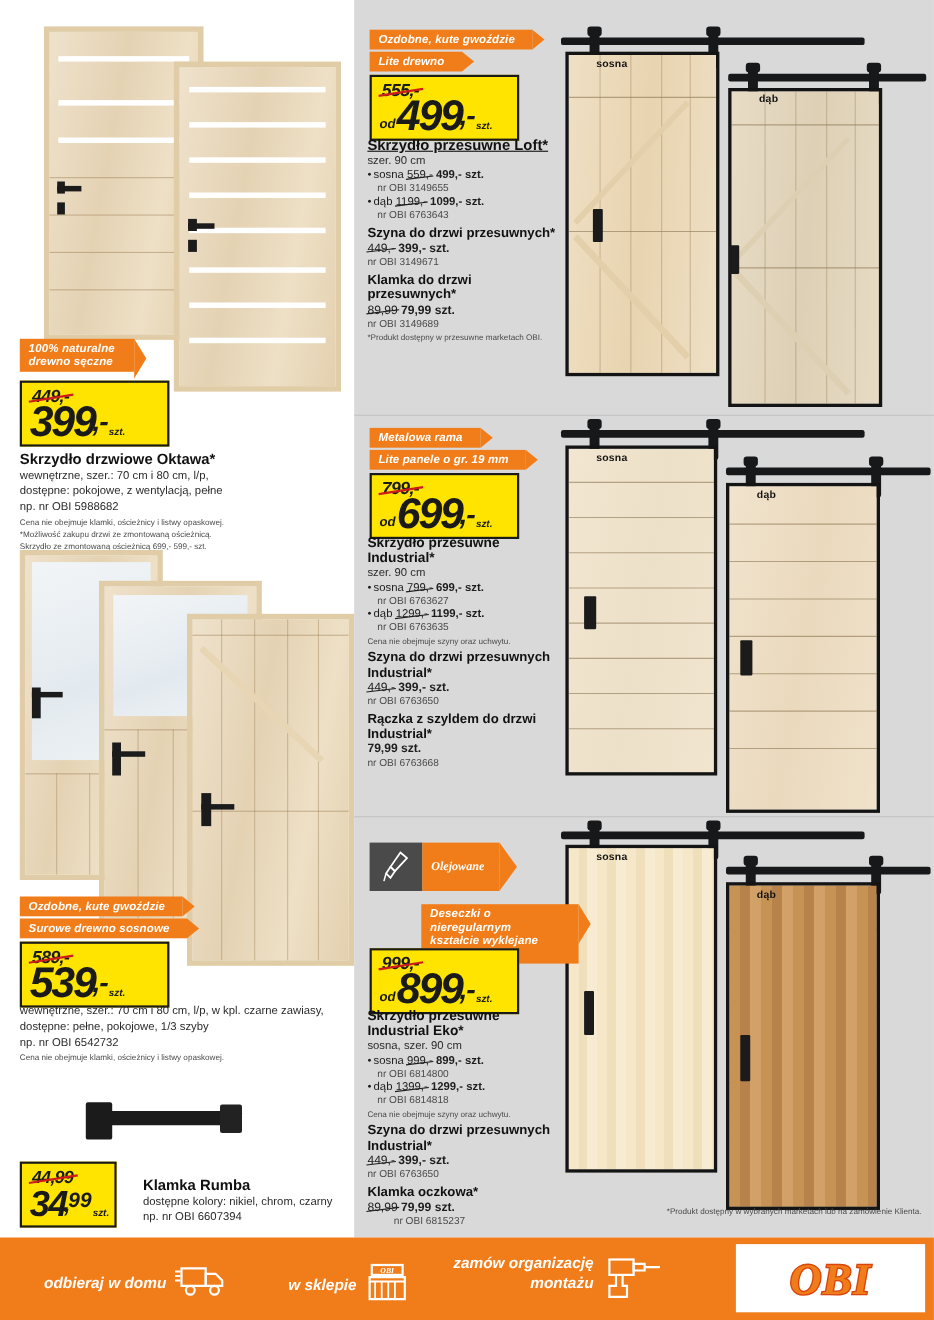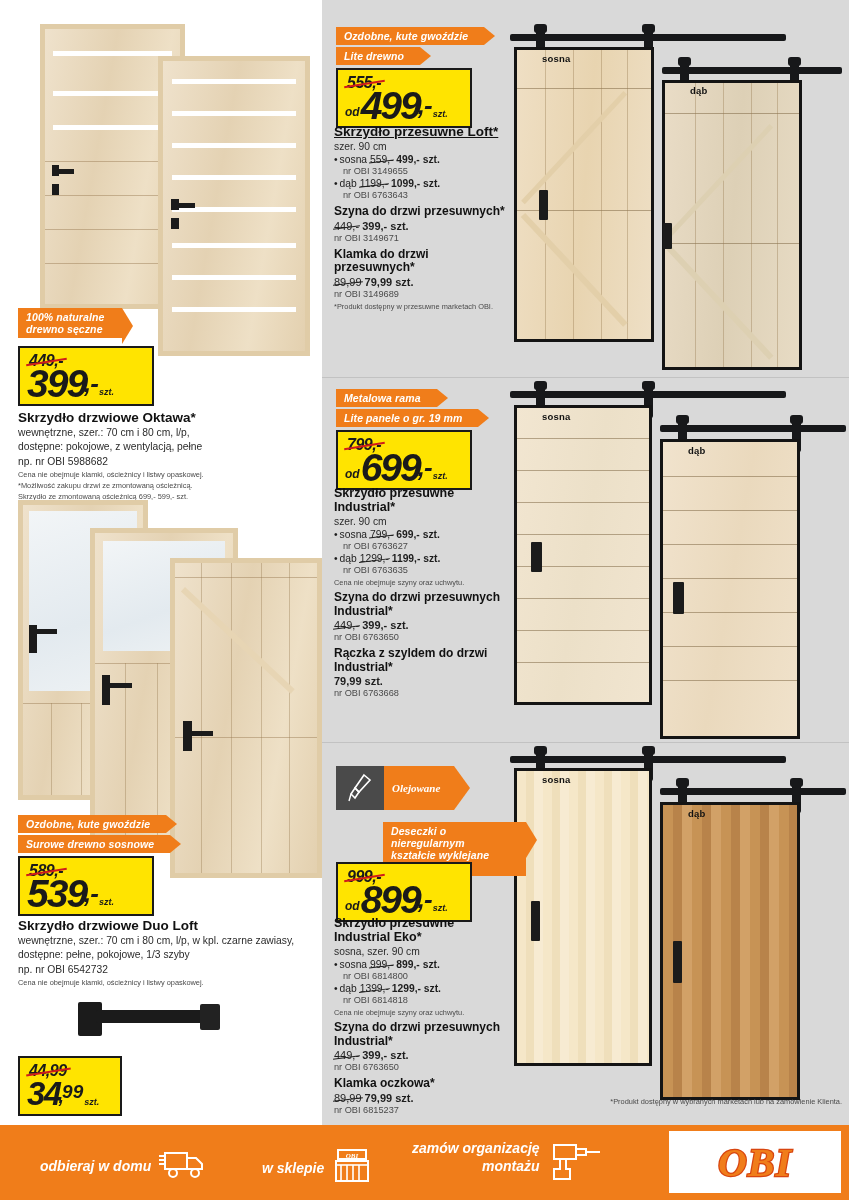--- a/index.html
+++ b/index.html
@@ -247,43 +247,47 @@
     <div class="pricebox wide" style="position:absolute; left:18px; top:856px;">
       <div class="price-old">589,-</div>
       <div class="price-row">
         <span class="price-main">539</span>
         <span class="price-dash">,-</span>
         <span class="price-unit">szt.</span>
       </div>
     </div>
 
     <div style="position:absolute; left:18px; top:912px; width:296px;">
-      <div class="p-title">Skrzydło drzwiowe Duo Loft</div>
       <div class="p-desc">wewnętrzne, szer.: 70 cm i 80 cm, l/p, w kpl. czarne zawiasy,</div>
       <div class="p-desc">dostępne: pełne, pokojowe, 1/3 szyby</div>
       <div class="p-desc">np. nr OBI 6542732</div>
       <div class="p-fine">Cena nie obejmuje klamki, ościeżnicy i listwy opaskowej.</div>
     </div>
 
     <div class="photo" style="left:78px; top:996px; width:160px; height:46px;">
       <div style="position:absolute; left:0; top:6px; width:24px; height:34px; background:#1b1b1b; border-radius:2px;"></div>
       <div style="position:absolute; left:18px; top:14px; width:124px; height:13px; background:#1b1b1b; border-radius:2px;"></div>
       <div style="position:absolute; left:122px; top:8px; width:20px; height:26px; background:#222; border-radius:2px;"></div>
     </div>
 
-    <div class="pricebox" style="position:absolute; left:18px; top:1056px; width:104px;">
+    <div class="pricebox" style="position:absolute; left:18px; top:1056px; width:88px;">
       <div class="price-old">44,99</div>
       <div class="price-row">
         <span class="price-main small">34</span>
         <span class="price-dash" style="font-size:20px;">,</span>
         <span class="price-cents">99</span>
         <span class="price-unit">szt.</span>
       </div>
     </div>
 
+    <div style="position:absolute; left:130px; top:1070px; width:185px;">
+      <div class="p-title" style="margin-top:0;">Klamka Rumba</div>
+      <div class="p-desc">dostępne kolory: nikiel, chrom, czarny</div>
+      <div class="p-desc">np. nr OBI 6607394</div>
+    </div>
   </div>
 
   <div class="col-right">
 
     <div class="photo" style="left:180px; top:25px; width:345px; height:350px;">
       <div class="rail" style="left:8px; top:9px; width:276px;"></div>
       <div class="hanger" style="left:34px; top:4px; height:33px;"></div>
       <div class="hanger" style="left:142px; top:4px; height:33px;"></div>
       <div class="bdoor" style="left:12px; top:22px; width:140px; height:295px; background:linear-gradient(95deg,#efdfc4,#e8d4b0 50%,#eedfc5);">
         <div class="bplank" style="top:38px;"></div>
@@ -517,24 +521,24 @@
         <span class="strike">449,-</span>
         <span class="b">399,- szt.</span>
       </div>
       <div class="nr" style="padding-left:0;">nr OBI 6763650</div>
 
       <div class="p-sub">Klamka oczkowa*</div>
       <div class="price-line">
         <span class="strike">89,99</span>
         <span class="b">79,99 szt.</span>
       </div>
-      <div class="nr" style="padding-left:0;">nr OBI 6815237</div>
-    </div>
-
-    <div class="p-fine" style="position:absolute; left:280px; top:1095px; width:240px; text-align:right;">*Produkt dostępny w wybranych marketach lub na zamówienie Klienta.</div>
+      <div class="nr" style="padding-left:0;margin-left:24px;">nr OBI 6815237</div>
+    </div>
+
+    <div class="p-fine" style="position:absolute; left:280px; top:1095px; width:240px; text-align:center;">*Produkt dostępny w wybranych marketach lub na zamówienie Klienta.</div>
   </div>
 
   <div class="sep-h" style="top:377px;"></div>
   <div class="sep-h" style="top:742px;"></div>
 
   <div class="footer">
 
     <div class="foot-item" style="left:40px; top:22px;">
       <span>odbieraj w domu</span>
       <span style="margin-left:8px;">

